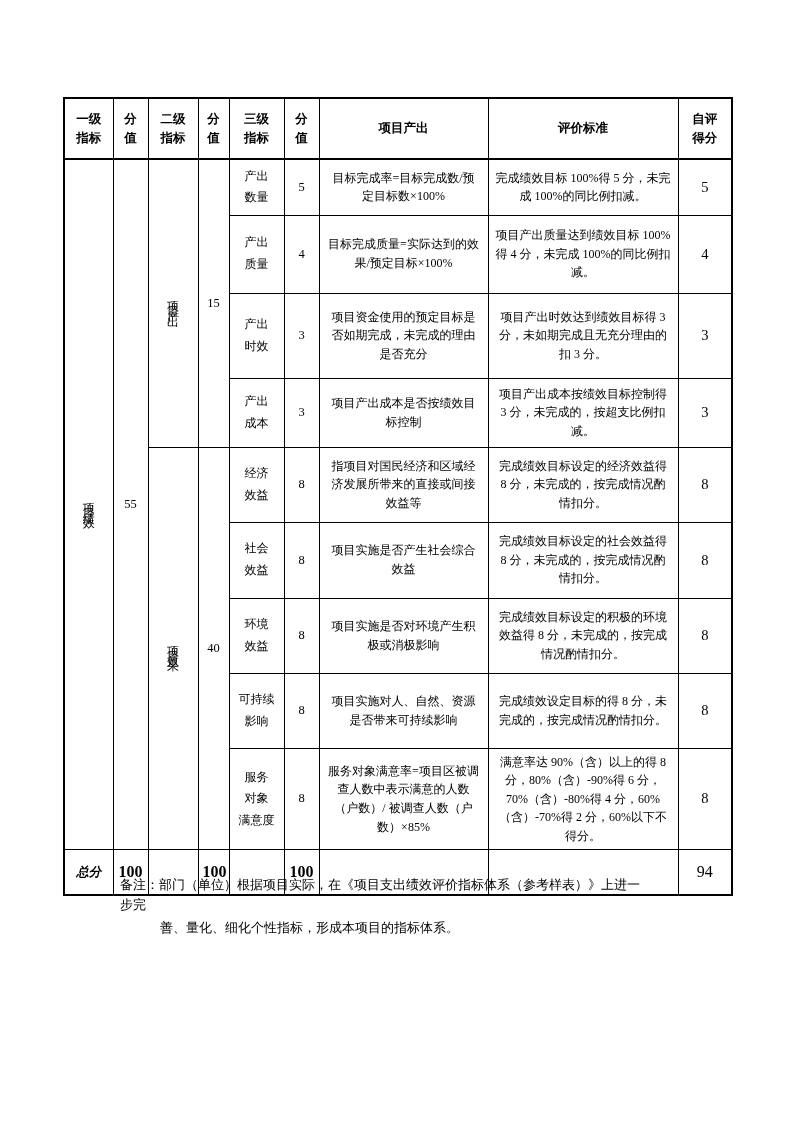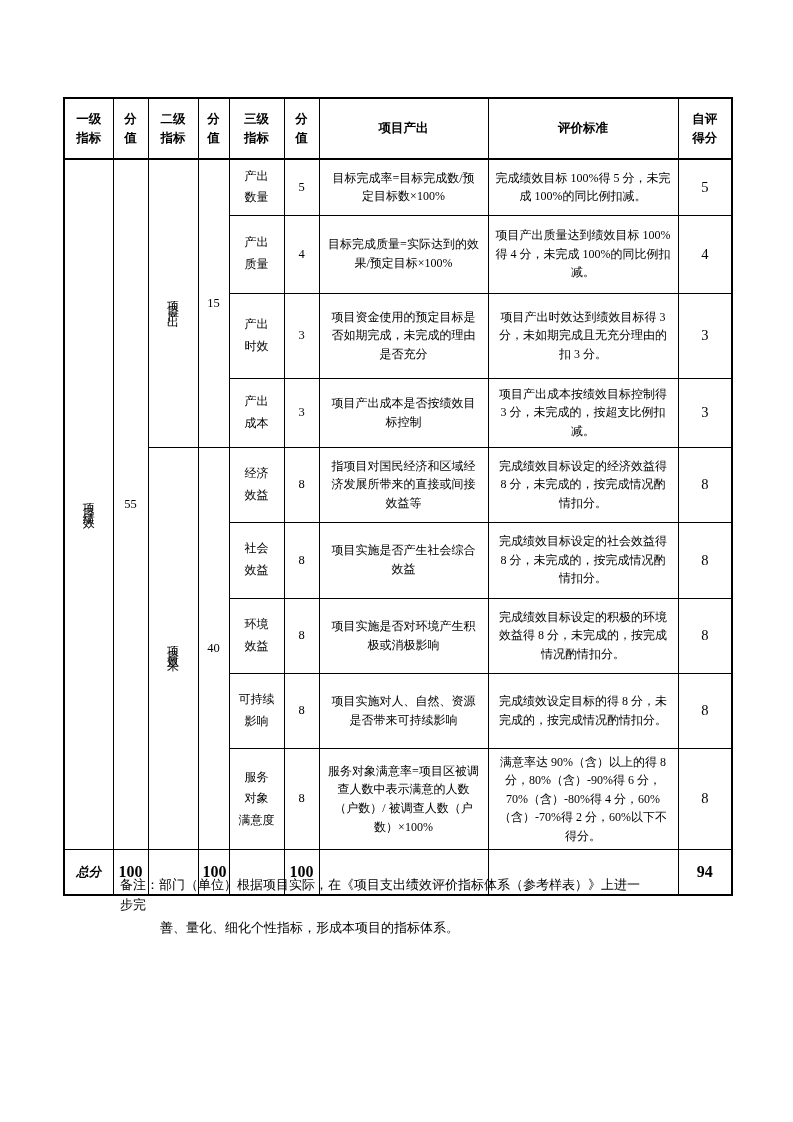--- a/index.html
+++ b/index.html
@@ -13,21 +13,21 @@
   .grid th.selfhead{font-size:14px;line-height:1.25;}
   td.l3{text-align:center;font-size:12px;white-space:pre-line;line-height:1.8;}
   td.num{text-align:center;font-size:12.5px;}
   td.text{font-size:12px;line-height:1.55;padding:4px 7px;text-align:center;}
   td.self{text-align:center;font-size:14.5px;}
   td.vcell{text-align:center;}
   .vert{writing-mode:vertical-rl;text-orientation:upright;display:inline-block;
         font-size:12px;letter-spacing:5px;line-height:1;}
   td.totlabel{text-align:center;font-weight:bold;font-size:12.5px;font-style:italic;}
   td.totnum{text-align:center;font-weight:bold;font-size:16px;}
-  td.totself{text-align:center;font-weight:bold;font-size:16px;}
+  td.totself{text-align:center;font-weight:normal;font-size:16px;}
   .trh{height:61px}.tr1{height:56px}.tr2{height:78px}.tr3{height:85px}.tr4{height:69px}
   .tr5{height:75px}.tr6{height:76px}.tr7{height:75px}.tr8{height:75px}.tr9{height:90px}
   .trt{height:45px}
   .note{position:absolute;left:120px;top:875px;width:570px;font-size:13px;line-height:20px;}
   .note .indent{margin-left:40px;margin-top:3px;}
 </style>
 </head>
 <body>
 
 <div class="page">
@@ -141,21 +141,21 @@
       <td class="text">项目实施对人、自然、资源是否带来可持续影响</td>
       <td class="text">完成绩效设定目标的得 8 分，未完成的，按完成情况酌情扣分。</td>
       <td class="self">8</td>
     </tr>
 
     <tr class="tr9">
       <td class="l3">服务
 对象
 满意度</td>
       <td class="num">8</td>
-      <td class="text">服务对象满意率=项目区被调查人数中表示满意的人数（户数）/ 被调查人数（户数）×100%</td>
+      <td class="text">服务对象满意率=项目区被调查人数中表示满意的人数（户数）/ 被调查人数（户数）×85%</td>
       <td class="text">满意率达 90%（含）以上的得 8 分，80%（含）-90%得 6 分，70%（含）-80%得 4 分，60%（含）-70%得 2 分，60%以下不得分。</td>
       <td class="self">8</td>
     </tr>
 
     <tr class="trt">
       <td class="totlabel">总分</td>
       <td class="totnum">100</td>
       <td></td>
       <td class="totnum">100</td>
       <td></td>

